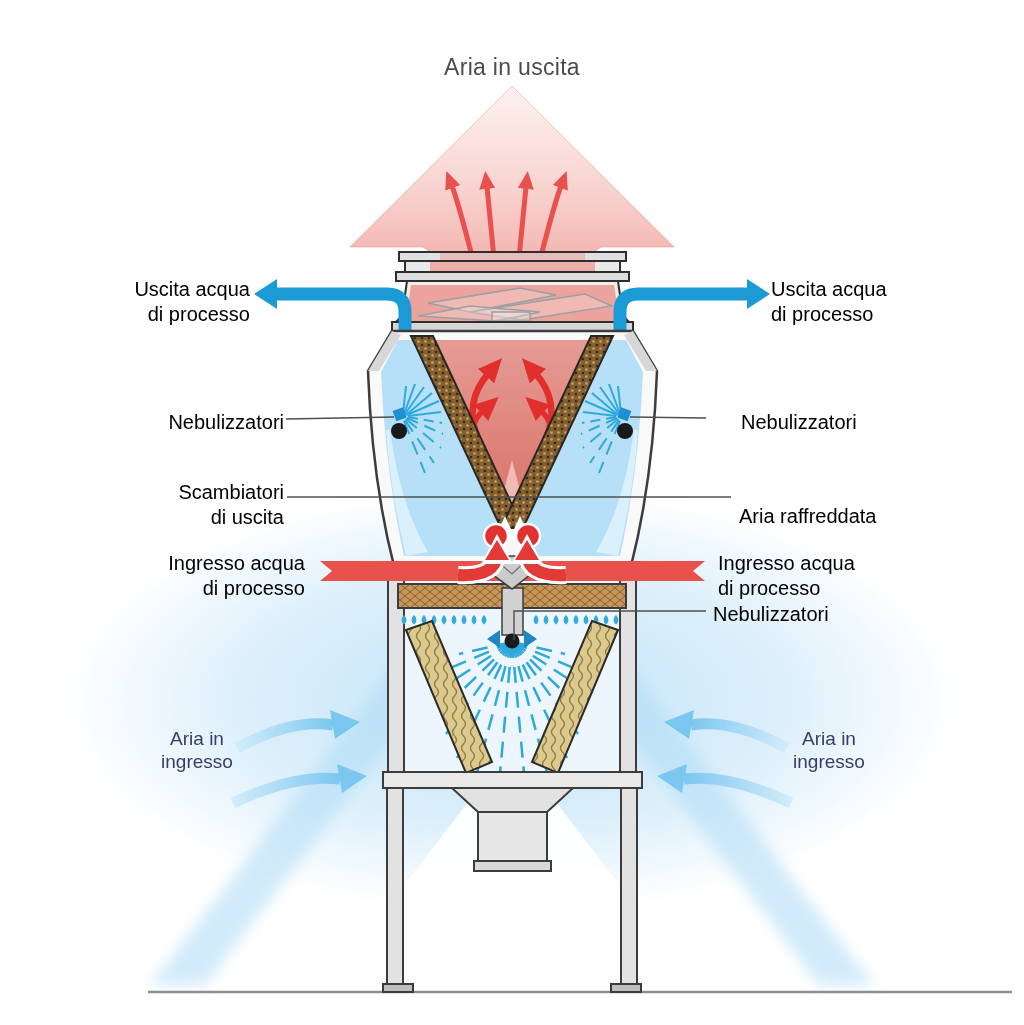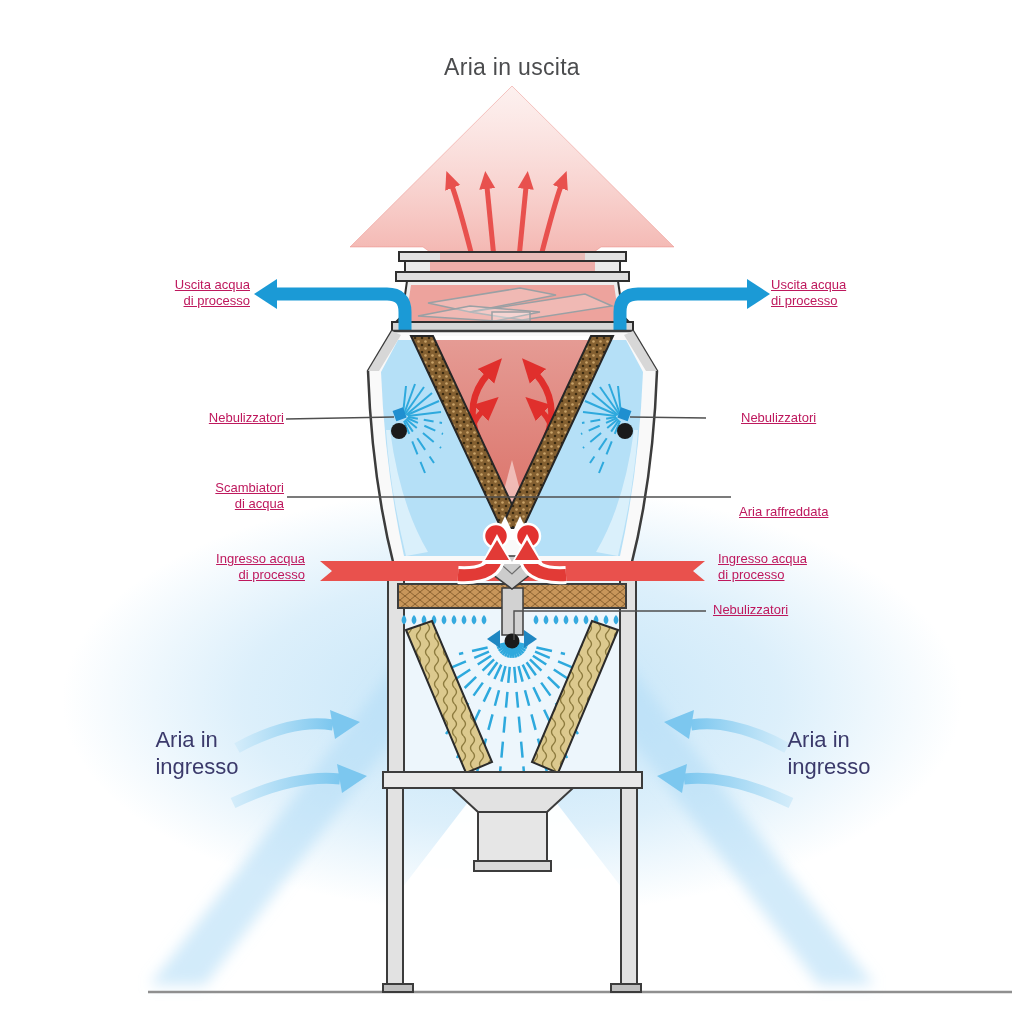--- a/index.html
+++ b/index.html
@@ -1,22 +1,22 @@
 <!DOCTYPE html>
 <html><head>
 <meta charset="utf-8">
 <style>
   html,body{margin:0;padding:0;background:#fff;}
   #stage{position:relative;width:1024px;height:1025px;background:#ffffff;overflow:hidden;
          font-family:"Liberation Sans", sans-serif;}
   #stage svg{position:absolute;left:0;top:0;}
-  .lbl{position:absolute;color:#be185d;font-size:13px;line-height:1.24;white-space:pre-line;text-decoration:underline;}
+  .lbl{position:absolute;color:#000000;font-size:20px;line-height:1.24;white-space:pre-line;}
   .lbl.right{text-align:right;}
   .title-lbl{position:absolute;color:#4b4c4e;font-size:23px;letter-spacing:.3px;transform:translateX(-50%);}
-  .big-lbl{position:absolute;color:#3b3a6b;font-size:22px;line-height:1.22;text-align:left;
+  .big-lbl{position:absolute;color:#3b3a6b;font-size:19px;line-height:1.22;text-align:center;
            transform:translateX(-50%);white-space:pre-line;}
 </style>
 </head>
 <body>
 
 <div id="stage">
 
 <svg width="1024" height="1025" viewBox="0 0 1024 1025">
   <defs>
     <linearGradient id="plume" x1="0" y1="0" x2="0" y2="1">
@@ -297,21 +297,21 @@
 
 <div class="lbl right" style="right:774px;top:277px;">Uscita acqua
 di processo</div>
 <div class="lbl" style="left:771px;top:277px;">Uscita acqua
 di processo</div>
 
 <div class="lbl right" style="right:740px;top:410px;">Nebulizzatori</div>
 <div class="lbl" style="left:741px;top:410px;">Nebulizzatori</div>
 
 <div class="lbl right" style="right:740px;top:480px;">Scambiatori
-di acqua</div>
+di uscita</div>
 <div class="lbl" style="left:739px;top:504px;">Aria raffreddata</div>
 
 <div class="lbl right" style="right:719px;top:551px;">Ingresso acqua
 di processo</div>
 <div class="lbl" style="left:718px;top:551px;">Ingresso acqua
 di processo</div>
 
 <div class="lbl" style="left:713px;top:602px;">Nebulizzatori</div>
 
 <div class="big-lbl" style="left:197px;top:727px;">Aria in

